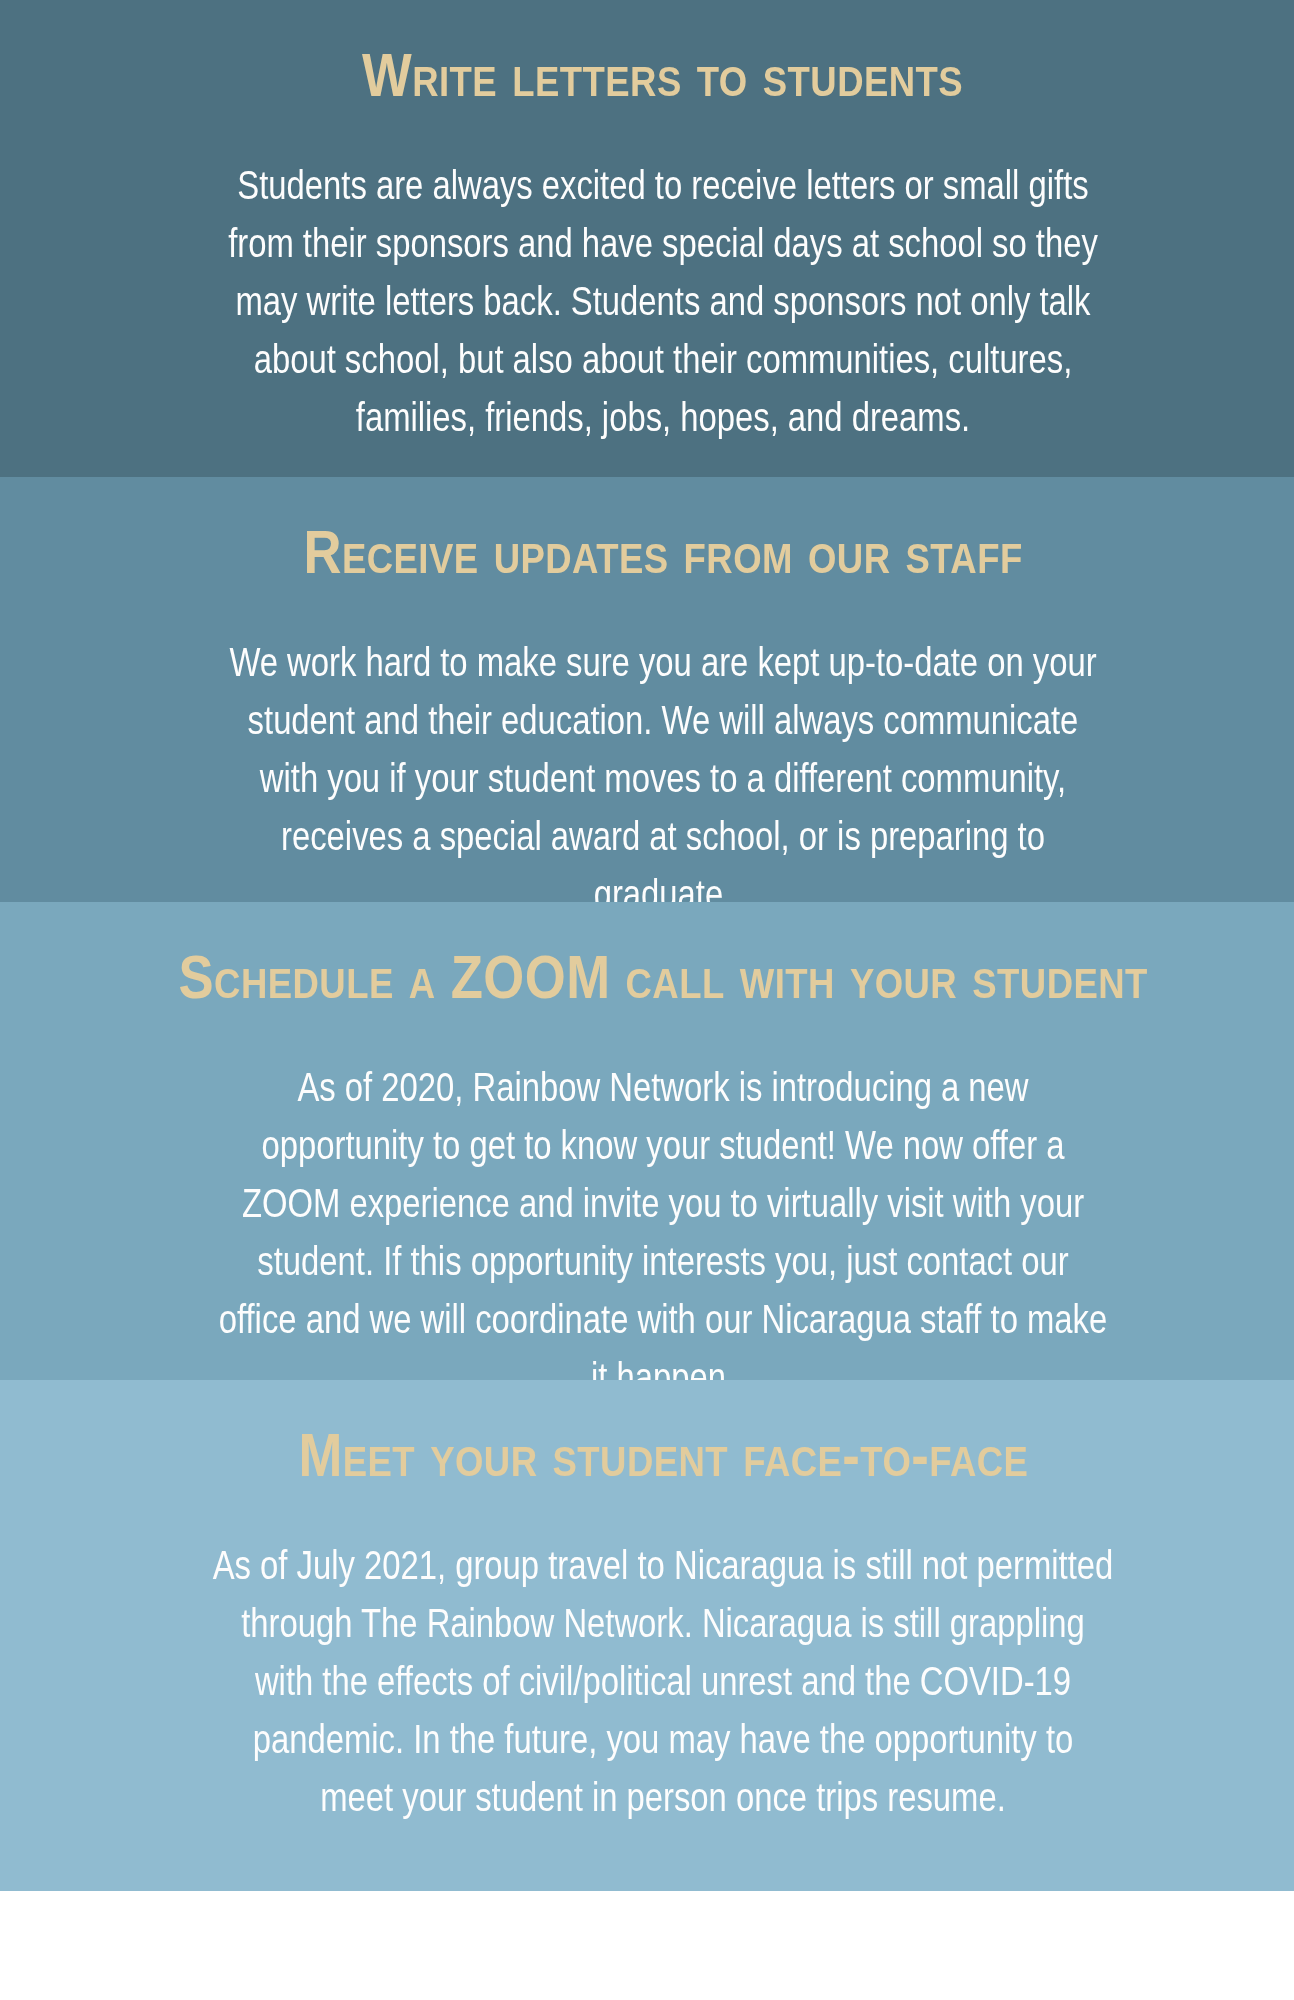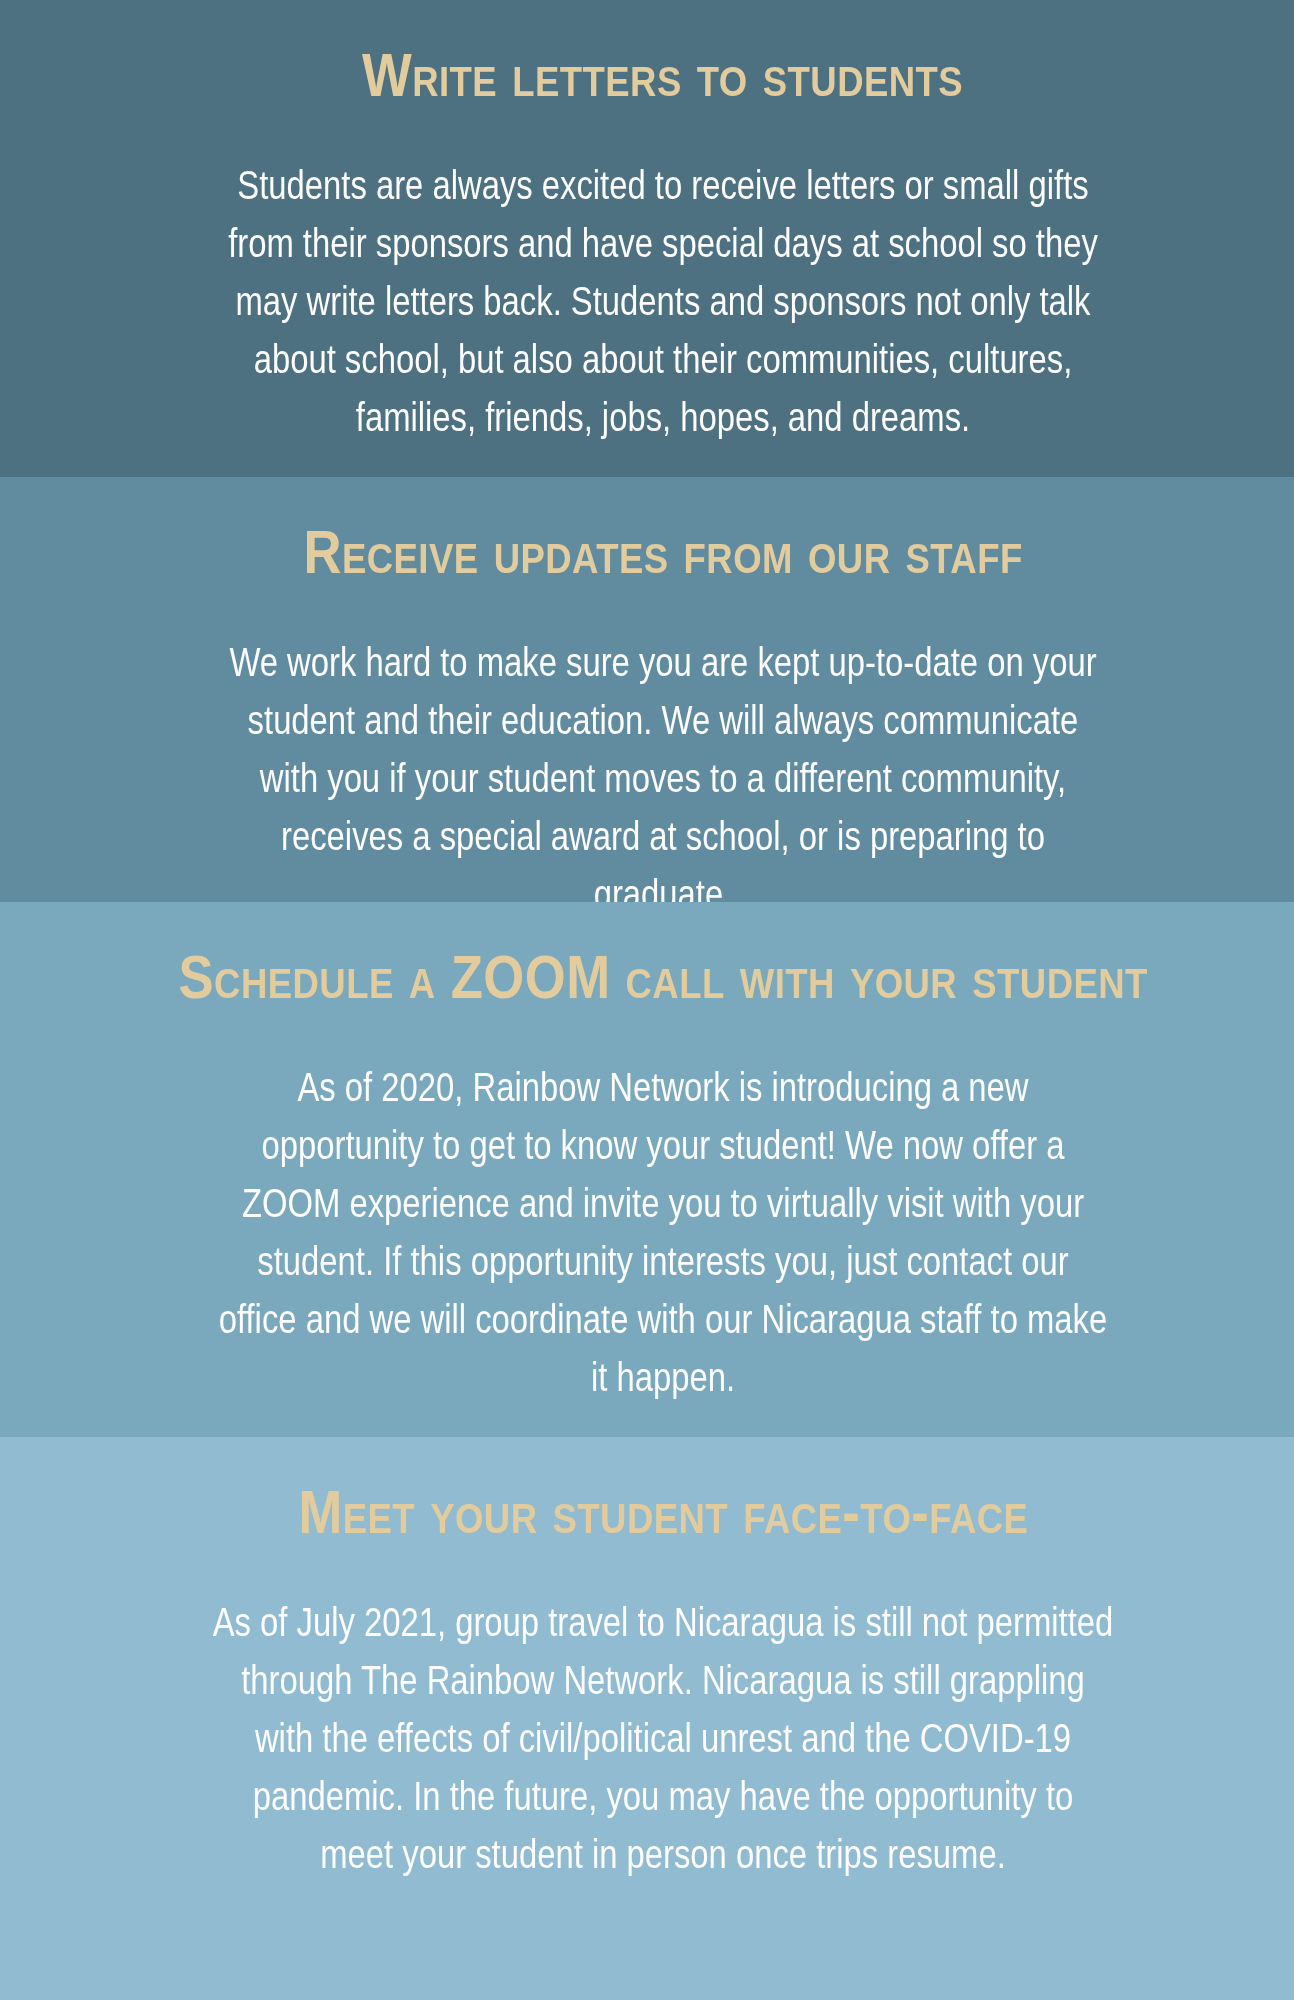--- a/index.html
+++ b/index.html
@@ -16,22 +16,22 @@
   }
   .section {
     width: 100%;
     box-sizing: border-box;
     overflow: hidden;
     padding-top: 40px;
     padding-left: 32px;
   }
   .section:nth-child(1) { height: 477px; }
   .section:nth-child(2) { height: 425px; }
-  .section:nth-child(3) { height: 535px; }
-  .section:nth-child(4) { height: 613px; }
+  .section:nth-child(3) { height: 478px; }
+  .section:nth-child(4) { height: 511px; }
 
   .heading {
     margin: 0;
     text-align: center;
     line-height: 70px;
     height: 70px;
     white-space: nowrap;
   }
   .heading-inner {
     display: inline-block;

